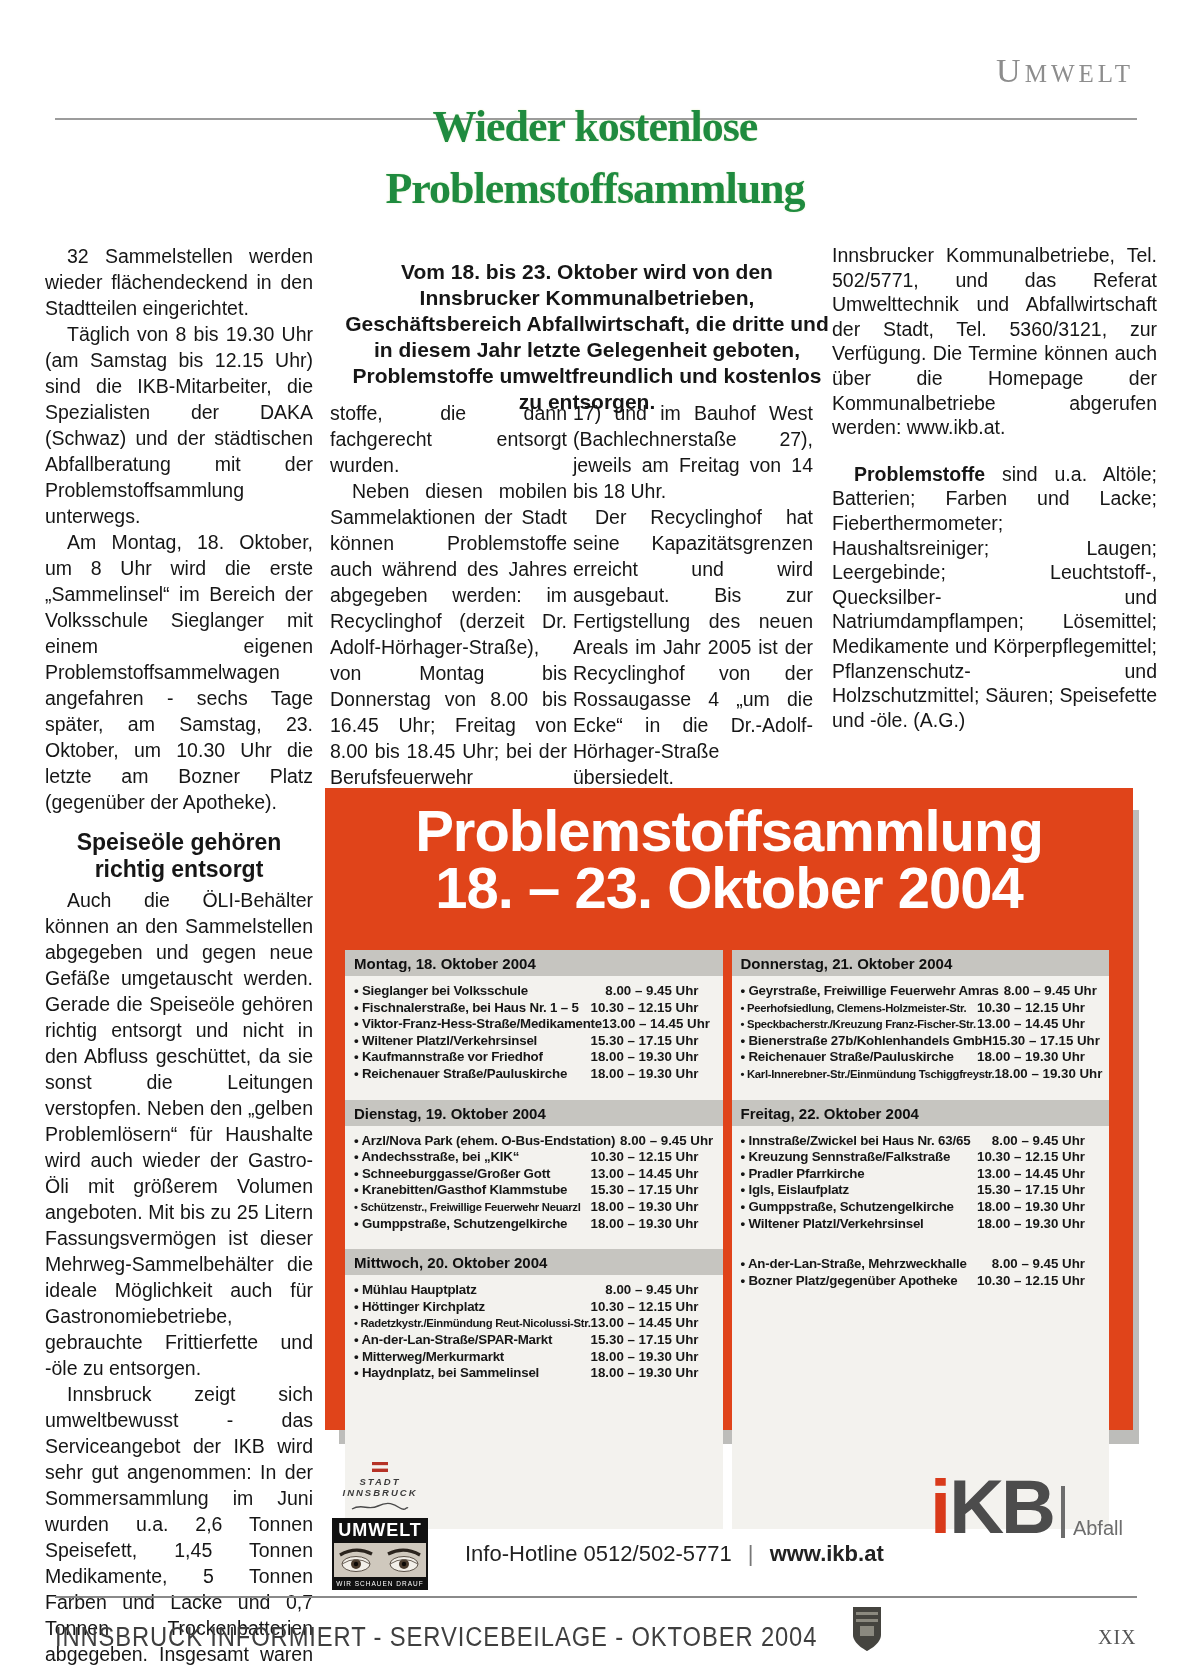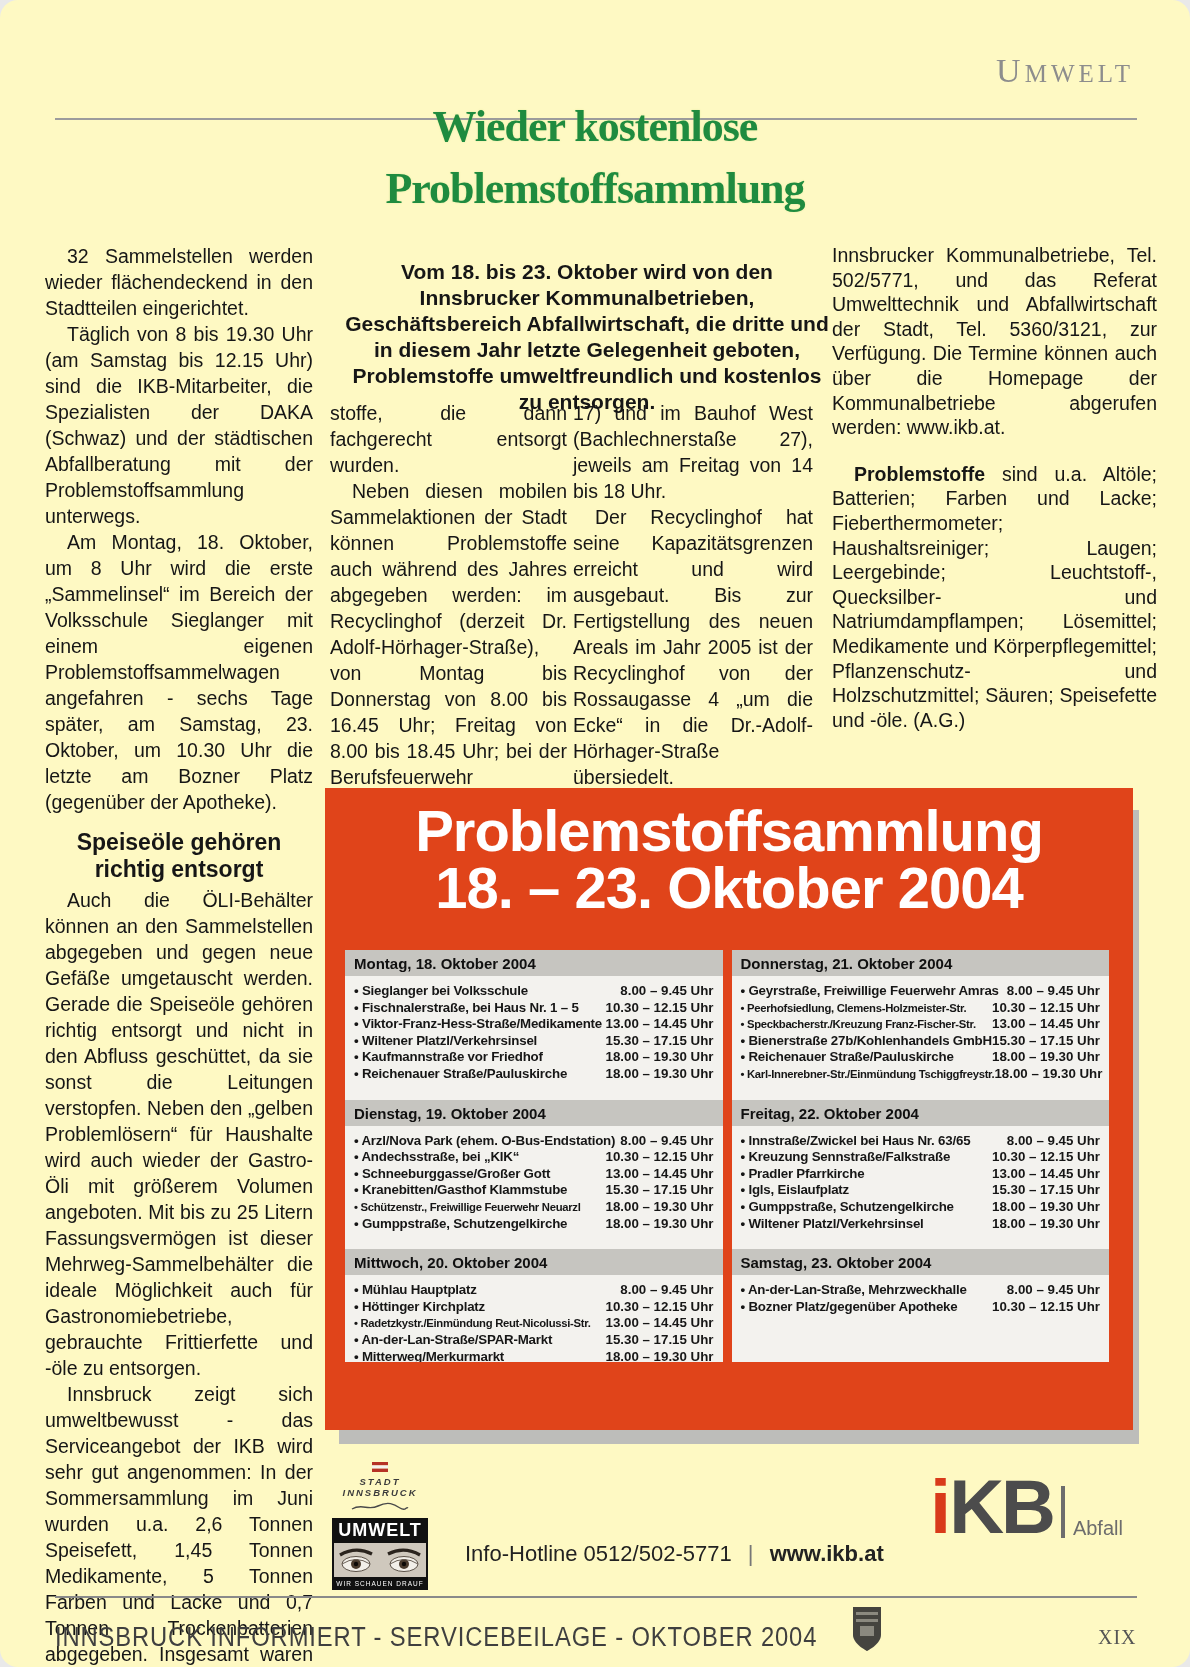--- a/index.html
+++ b/index.html
@@ -1,17 +1,17 @@
 <!DOCTYPE html>
 <html><head>
 <meta charset="utf-8">
 <style>
   html,body{margin:0;padding:0;background:#e9e9e9;}
-  .page{position:relative;width:1190px;height:1667px;margin:0 auto;background:#fef9c3;
-        font-family:"Liberation Sans",sans-serif;color:#161616;overflow:hidden;border-radius:18px;}
+  .page{position:relative;width:1190px;height:1667px;margin:0 auto;background:#ffffff;
+        font-family:"Liberation Sans",sans-serif;color:#161616;overflow:hidden;}
 
   
   .kicker{position:absolute;top:52px;right:56px;font-family:"Liberation Serif",serif;
           font-size:25px;letter-spacing:4px;color:#8d8d8d;}
   .kicker::first-letter{font-size:34px;}
   .rule-top{position:absolute;top:118px;left:55px;width:1082px;border-top:2px solid #9c9c9c;}
   .title{position:absolute;top:96px;left:0;width:100%;margin:0;text-align:center;
          font-family:"Liberation Serif",serif;font-weight:bold;font-size:44px;line-height:62px;
          color:#1f8b3f;letter-spacing:-1px;text-shadow:0 0 2px rgba(190,220,120,.45);}
 
@@ -29,25 +29,25 @@
   .subhead{font-weight:bold;text-align:center;text-indent:0;font-size:23px;line-height:27px;
            margin:14px 0 4px 0 !important;}
   .lead-bold{font-weight:bold;}
 
   
   .redbox{position:absolute;left:325px;top:788px;width:808px;height:642px;background:#e0441a;
           box-shadow:10px 18px 0 -4px #bdbdba;}
   .redbox-title{margin:0;padding-top:14px;text-align:center;color:#fff;font-weight:800;
                 font-size:58px;line-height:57px;letter-spacing:-1px;}
   .sched-wrap{display:flex;gap:9px;margin:34px 24px 0 20px;}
-  .sched-col{flex:1 1 0;background:#f3f2ee;height:412px;overflow:hidden;}
+  .sched-col{flex:1 1 0;background:#f3f2ee;height:579px;overflow:hidden;}
   .day{margin-bottom:15px;}
   .day-h{background:#c6c5c0;font-weight:bold;font-size:15px;line-height:15px;
          padding:6px 9px 5px 9px;color:#101010;}
-  .day-b{padding:7px 9px 2px 9px;}
+  .day-b{padding:7px 24px 2px 9px;}
   .row{display:flex;justify-content:space-between;align-items:baseline;
        font-weight:bold;font-size:13.3px;line-height:16.6px;white-space:nowrap;}
   .nm{letter-spacing:-0.2px;}
   .nm.tight{font-size:11.3px;letter-spacing:-0.3px;}
   .tm{min-width:98px;text-align:right;flex:0 0 auto;}
 
   
   .stadt{position:absolute;left:330px;top:1458px;width:100px;text-align:center;}
   .stadt-label{font-size:9.5px;letter-spacing:2px;color:#3c3c3c;font-weight:bold;font-style:italic;}
   .umwelt-box{margin-top:2px;width:96px;height:72px;background:#111;border:2px solid #111;
@@ -259,21 +259,20 @@
                 <span class="nm">• Gumppstraße, Schutzengelkirche</span>
                 <span class="tm">18.00 – 19.30 Uhr</span>
               </div>
               <div class="row">
                 <span class="nm">• Wiltener Platzl/Verkehrsinsel</span>
                 <span class="tm">18.00 – 19.30 Uhr</span>
               </div>
             </div>
           </div>
           <div class="day">
-            <div class="day-h">Samstag, 23. Oktober 2004</div>
             <div class="day-b">
               <div class="row">
                 <span class="nm">• An-der-Lan-Straße, Mehrzweckhalle</span>
                 <span class="tm">8.00 –  9.45 Uhr</span>
               </div>
               <div class="row">
                 <span class="nm">• Bozner Platz/gegenüber Apotheke</span>
                 <span class="tm">10.30 – 12.15 Uhr</span>
               </div>
             </div>

